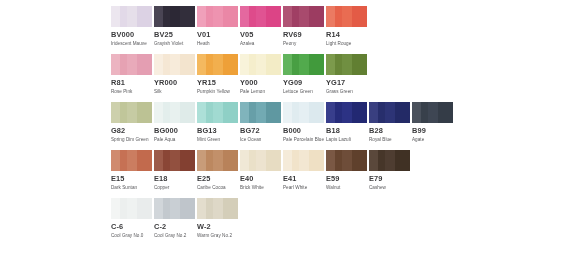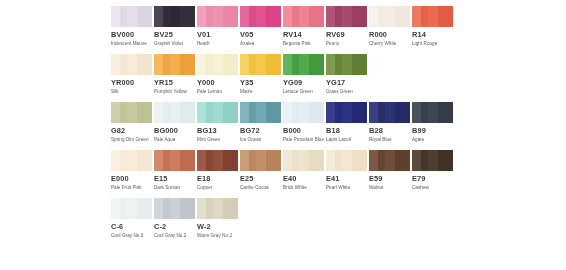--- a/index.html
+++ b/index.html
@@ -113,62 +113,52 @@
           <div class="swatch-chip" style="background: rgb(224, 80, 143);">
             <div class="chip-band chip-b1" style="background: rgb(228, 104, 159);"></div>
             <div class="chip-band chip-b2" style="background: rgb(222, 75, 139);"></div>
             <div class="chip-band chip-b3" style="background: rgb(224, 83, 146);"></div>
             <div class="chip-band chip-b4" style="background: rgb(220, 68, 134);"></div>
           </div>
           <div class="swatch-code">V05</div>
           <div class="swatch-name">Azalea</div>
         </div>
         <div class="swatch-cell">
-          <div class="swatch-chip" style="background: rgb(236, 126, 143);">
-            <div class="chip-band chip-b1" style="background: rgb(239, 142, 156);"></div>
-            <div class="chip-band chip-b2" style="background: rgb(234, 120, 136);"></div>
-            <div class="chip-band chip-b3" style="background: rgb(237, 130, 144);"></div>
-            <div class="chip-band chip-b4" style="background: rgb(232, 115, 133);"></div>
-          </div>
-          <div class="swatch-code">RV14</div>
-          <div class="swatch-name">Begonia Pink</div>
-        </div>
-        <div class="swatch-cell">
           <div class="swatch-chip" style="background: rgb(166, 69, 106);">
             <div class="chip-band chip-b1" style="background: rgb(176, 84, 117);"></div>
             <div class="chip-band chip-b2" style="background: rgb(160, 63, 100);"></div>
             <div class="chip-band chip-b3" style="background: rgb(168, 74, 109);"></div>
             <div class="chip-band chip-b4" style="background: rgb(156, 60, 97);"></div>
           </div>
           <div class="swatch-code">RV69</div>
           <div class="swatch-name">Peony</div>
         </div>
         <div class="swatch-cell">
-          <div class="swatch-chip" style="background: rgb(243, 236, 230);">
-            <div class="chip-band chip-b1" style="background: rgb(246, 241, 236);"></div>
-            <div class="chip-band chip-b2" style="background: rgb(242, 234, 227);"></div>
-            <div class="chip-band chip-b3" style="background: rgb(244, 237, 231);"></div>
-            <div class="chip-band chip-b4" style="background: rgb(240, 231, 223);"></div>
-          </div>
-          <div class="swatch-code">R000</div>
-          <div class="swatch-name">Cherry White</div>
-        </div>
-        <div class="swatch-cell">
           <div class="swatch-chip" style="background: rgb(232, 105, 79);">
             <div class="chip-band chip-b1" style="background: rgb(235, 122, 98);"></div>
             <div class="chip-band chip-b2" style="background: rgb(230, 98, 74);"></div>
             <div class="chip-band chip-b3" style="background: rgb(233, 108, 82);"></div>
             <div class="chip-band chip-b4" style="background: rgb(227, 91, 70);"></div>
           </div>
           <div class="swatch-code">R14</div>
           <div class="swatch-name">Light Rouge</div>
         </div>
       </div>
       <div class="swatch-row">
         <div class="swatch-cell">
+          <div class="swatch-chip" style="background: rgb(232, 168, 184);">
+            <div class="chip-band chip-b1" style="background: rgb(236, 180, 193);"></div>
+            <div class="chip-band chip-b2" style="background: rgb(230, 162, 179);"></div>
+            <div class="chip-band chip-b3" style="background: rgb(233, 170, 186);"></div>
+            <div class="chip-band chip-b4" style="background: rgb(228, 158, 178);"></div>
+          </div>
+          <div class="swatch-code">R81</div>
+          <div class="swatch-name">Rose Pink</div>
+        </div>
+        <div class="swatch-cell">
           <div class="swatch-chip" style="background: rgb(246, 233, 216);">
             <div class="chip-band chip-b1" style="background: rgb(248, 238, 224);"></div>
             <div class="chip-band chip-b2" style="background: rgb(245, 231, 212);"></div>
             <div class="chip-band chip-b3" style="background: rgb(247, 235, 218);"></div>
             <div class="chip-band chip-b4" style="background: rgb(243, 228, 206);"></div>
           </div>
           <div class="swatch-code">YR000</div>
           <div class="swatch-name">Silk</div>
         </div>
         <div class="swatch-cell">
@@ -185,30 +175,20 @@
           <div class="swatch-chip" style="background: rgb(246, 240, 210);">
             <div class="chip-band chip-b1" style="background: rgb(248, 243, 218);"></div>
             <div class="chip-band chip-b2" style="background: rgb(245, 238, 204);"></div>
             <div class="chip-band chip-b3" style="background: rgb(247, 241, 212);"></div>
             <div class="chip-band chip-b4" style="background: rgb(243, 236, 198);"></div>
           </div>
           <div class="swatch-code">Y000</div>
           <div class="swatch-name">Pale Lemon</div>
         </div>
         <div class="swatch-cell">
-          <div class="swatch-chip" style="background: rgb(244, 199, 74);">
-            <div class="chip-band chip-b1" style="background: rgb(246, 208, 96);"></div>
-            <div class="chip-band chip-b2" style="background: rgb(242, 195, 63);"></div>
-            <div class="chip-band chip-b3" style="background: rgb(244, 200, 77);"></div>
-            <div class="chip-band chip-b4" style="background: rgb(240, 189, 54);"></div>
-          </div>
-          <div class="swatch-code">Y35</div>
-          <div class="swatch-name">Maize</div>
-        </div>
-        <div class="swatch-cell">
           <div class="swatch-chip" style="background: rgb(79, 168, 74);">
             <div class="chip-band chip-b1" style="background: rgb(98, 180, 92);"></div>
             <div class="chip-band chip-b2" style="background: rgb(72, 159, 67);"></div>
             <div class="chip-band chip-b3" style="background: rgb(82, 170, 77);"></div>
             <div class="chip-band chip-b4" style="background: rgb(65, 154, 60);"></div>
           </div>
           <div class="swatch-code">YG09</div>
           <div class="swatch-name">Lettuce Green</div>
         </div>
         <div class="swatch-cell">
@@ -299,30 +279,20 @@
             <div class="chip-band chip-b2" style="background: rgb(56, 64, 75);"></div>
             <div class="chip-band chip-b3" style="background: rgb(62, 70, 83);"></div>
             <div class="chip-band chip-b4" style="background: rgb(52, 60, 71);"></div>
           </div>
           <div class="swatch-code">B99</div>
           <div class="swatch-name">Agate</div>
         </div>
       </div>
       <div class="swatch-row">
         <div class="swatch-cell">
-          <div class="swatch-chip" style="background: rgb(248, 236, 220);">
-            <div class="chip-band chip-b1" style="background: rgb(250, 240, 228);"></div>
-            <div class="chip-band chip-b2" style="background: rgb(247, 233, 215);"></div>
-            <div class="chip-band chip-b3" style="background: rgb(248, 237, 221);"></div>
-            <div class="chip-band chip-b4" style="background: rgb(245, 230, 209);"></div>
-          </div>
-          <div class="swatch-code">E000</div>
-          <div class="swatch-name">Pale Fruit Pink</div>
-        </div>
-        <div class="swatch-cell">
           <div class="swatch-chip" style="background: rgb(201, 121, 92);">
             <div class="chip-band chip-b1" style="background: rgb(208, 138, 110);"></div>
             <div class="chip-band chip-b2" style="background: rgb(198, 113, 84);"></div>
             <div class="chip-band chip-b3" style="background: rgb(203, 125, 96);"></div>
             <div class="chip-band chip-b4" style="background: rgb(194, 106, 77);"></div>
           </div>
           <div class="swatch-code">E15</div>
           <div class="swatch-name">Dark Suntan</div>
         </div>
         <div class="swatch-cell">

